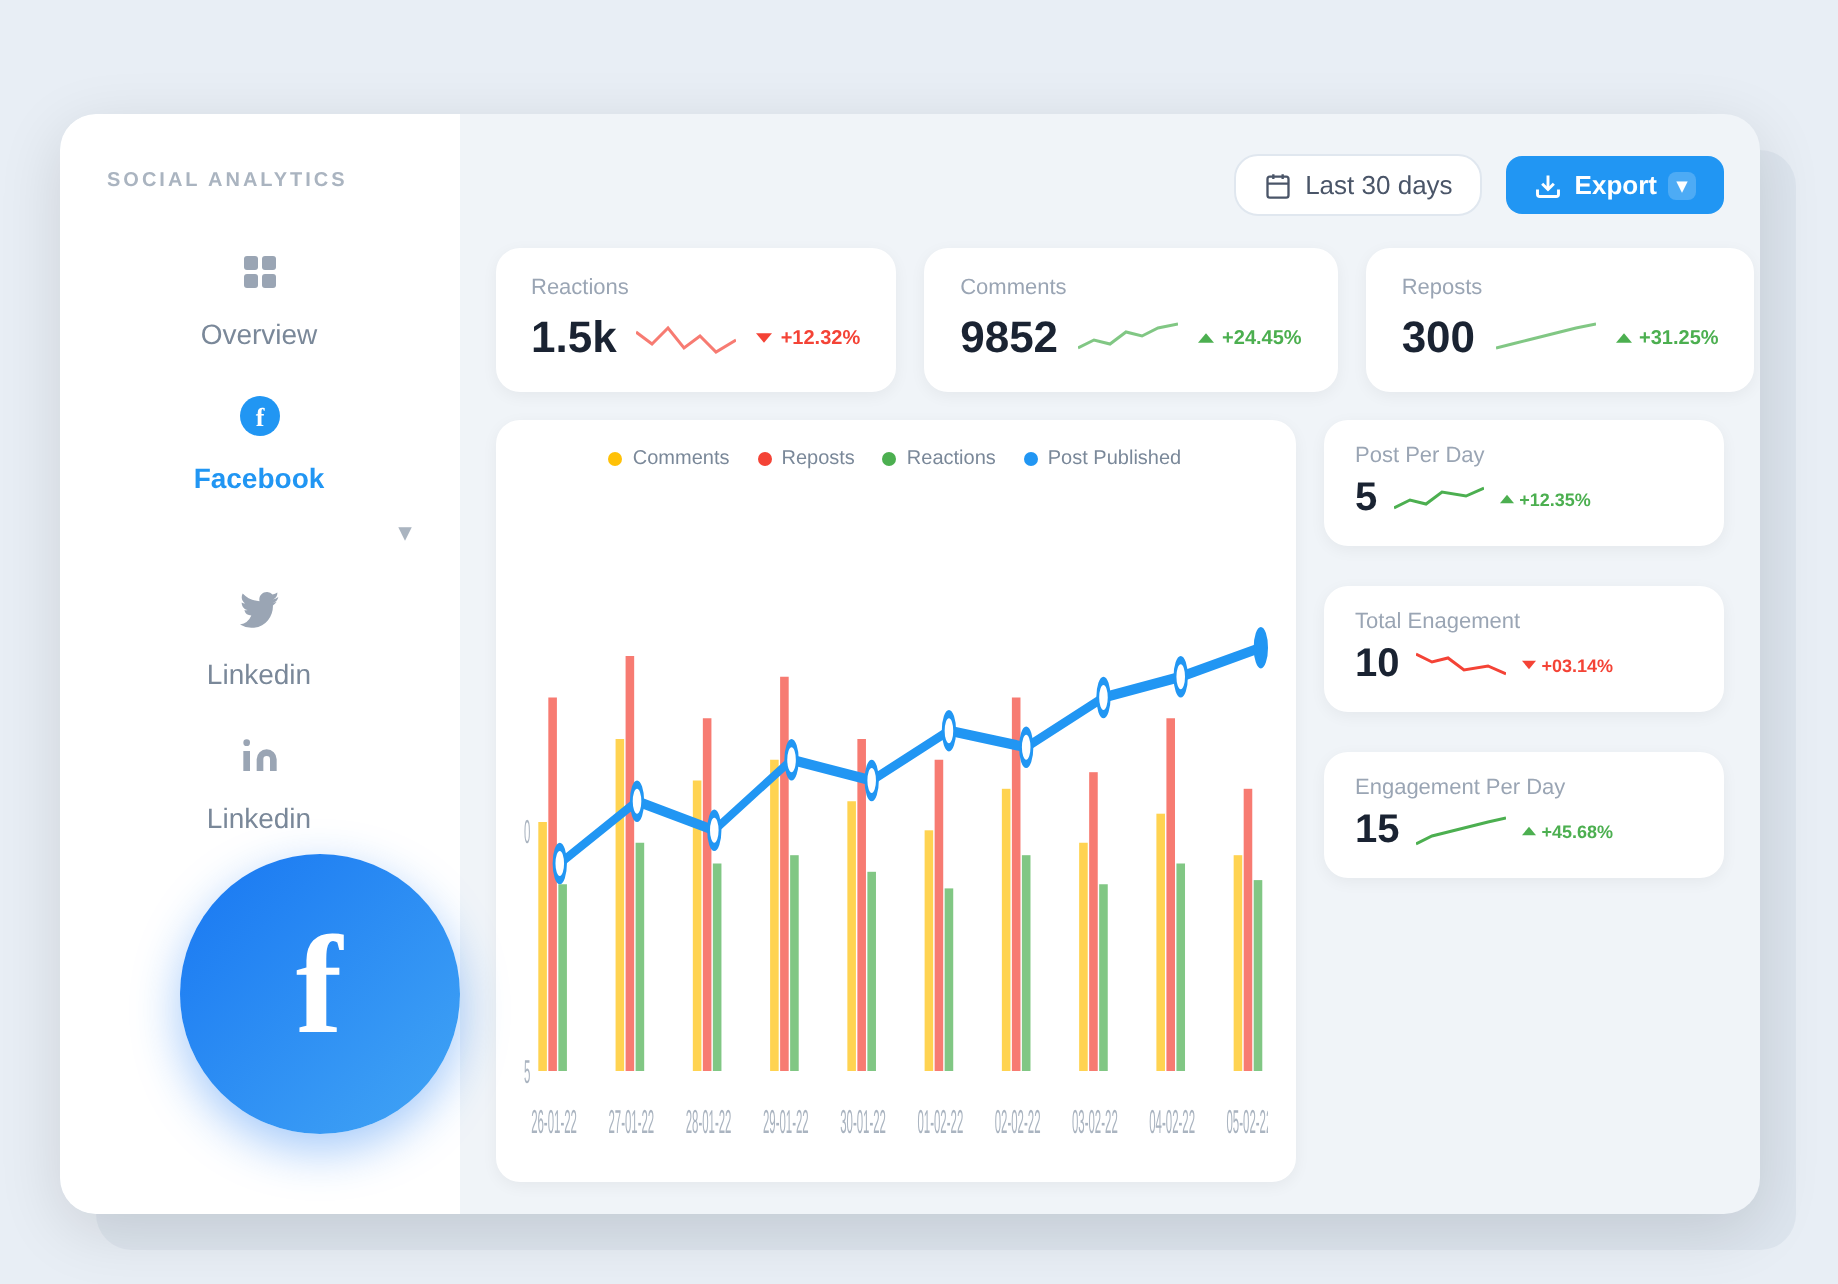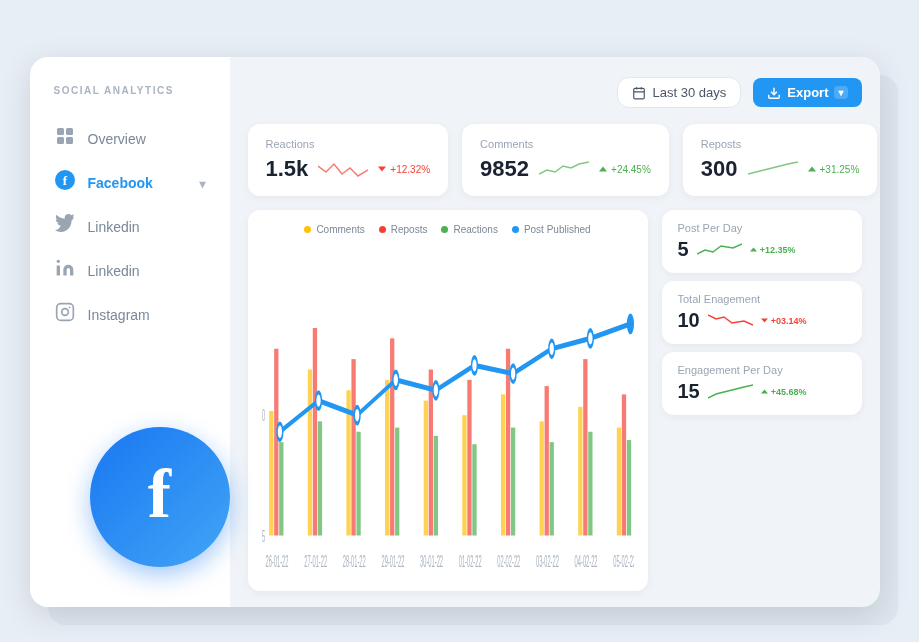--- a/index.html
+++ b/index.html
@@ -62,29 +62,30 @@
       font-size: 10px;
       font-weight: 700;
       letter-spacing: 1.5px;
       color: #aab4c0;
       padding: 0 24px 18px 24px;
       text-transform: uppercase;
     }
 
     .sidebar-item {
       display: flex;
-      align-items: flex-end;
+      align-items: center;
       padding: 11px 24px;
       cursor: pointer;
       gap: 12px;
       color: #7a8899;
       font-size: 14px;
       font-weight: 500;
       transition: color 0.2s;
       position: relative;
+      flex-direction: column;
     }
     .sidebar-item.active { color: #2196F3; font-weight: 600; }
 
     .sidebar-icon {
       width: 22px;
       height: 22px;
       display: flex;
       align-items: center;
       justify-content: center;
       flex-shrink: 0;
@@ -205,21 +206,21 @@
       font-size: 22px;
       font-weight: 700;
       color: #1a2332;
     }
 
     .stat-trend {
       display: flex;
       align-items: center;
       gap: 4px;
       font-size: 10px;
-      font-weight: 400;
+      font-weight: 700;
     }
 
     .trend-up { color: #4caf50; }
     .trend-down { color: #f44336; }
 
     
     .sparkline {
       width: 50px;
       height: 22px;
     }
@@ -267,21 +268,21 @@
       flex: 1;
       position: relative;
       overflow: hidden;
     }
 
     
     .right-panel {
       width: 200px;
       display: flex;
       flex-direction: column;
-      gap: 8px;
+      gap: 20px;
     }
 
     .metric-card {
       background: white;
       border-radius: 12px;
       padding: 12px 16px;
       box-shadow: 0 2px 8px rgba(0,0,0,0.05);
     }
 
     .metric-label {

